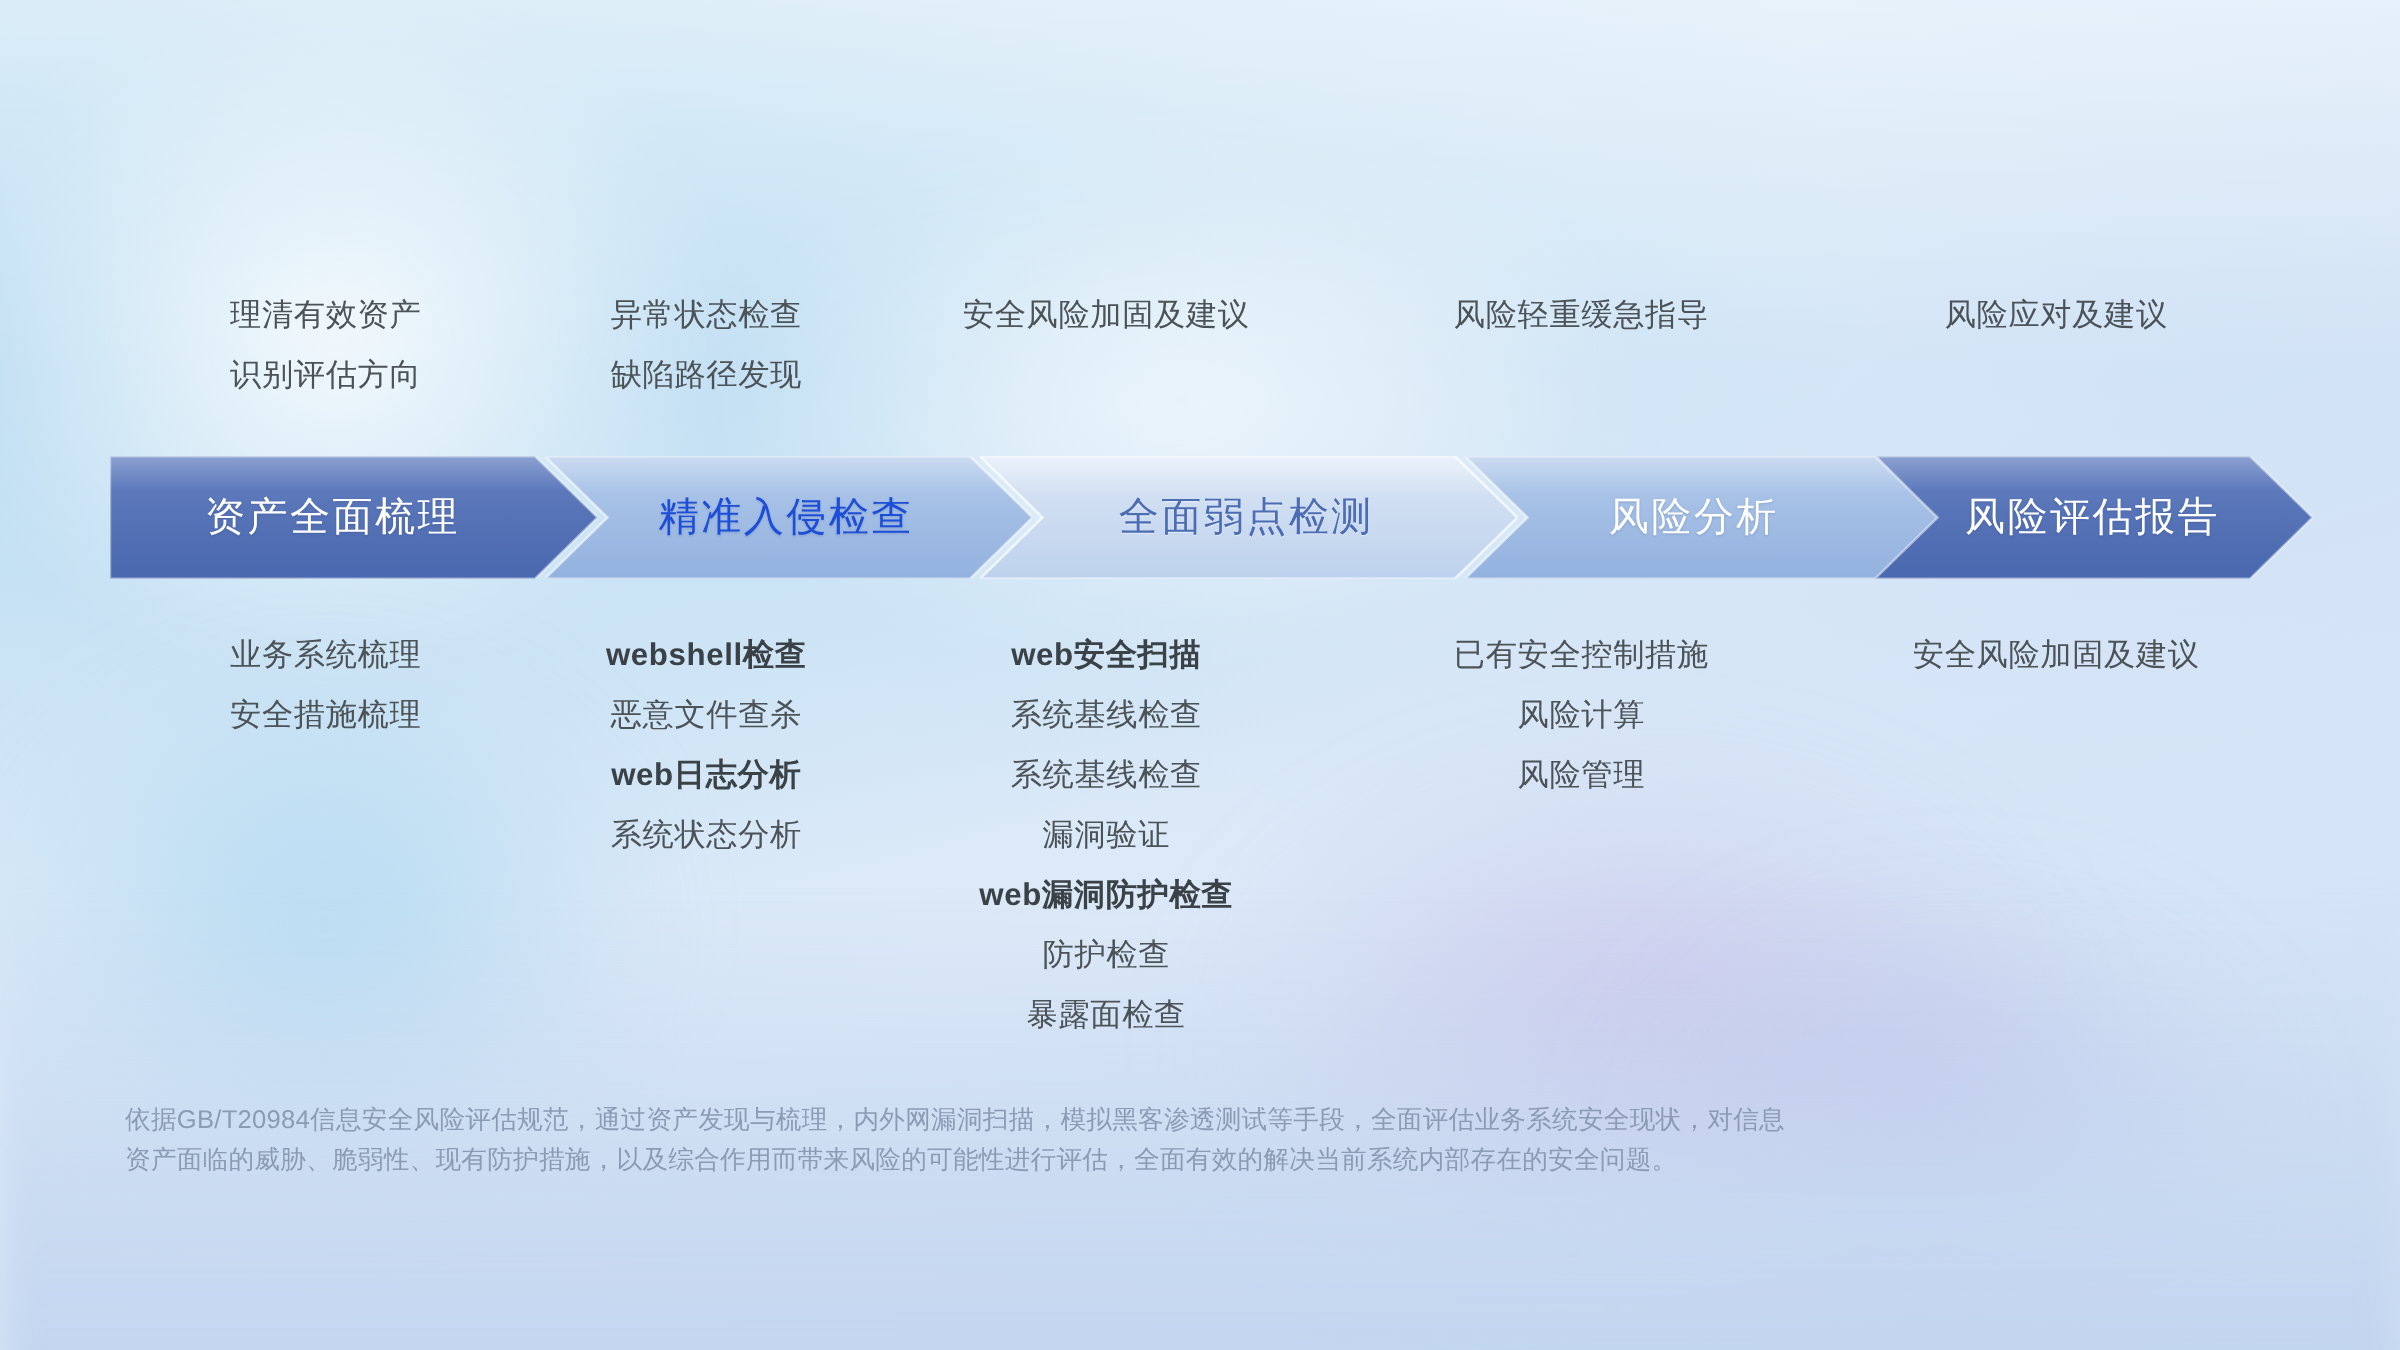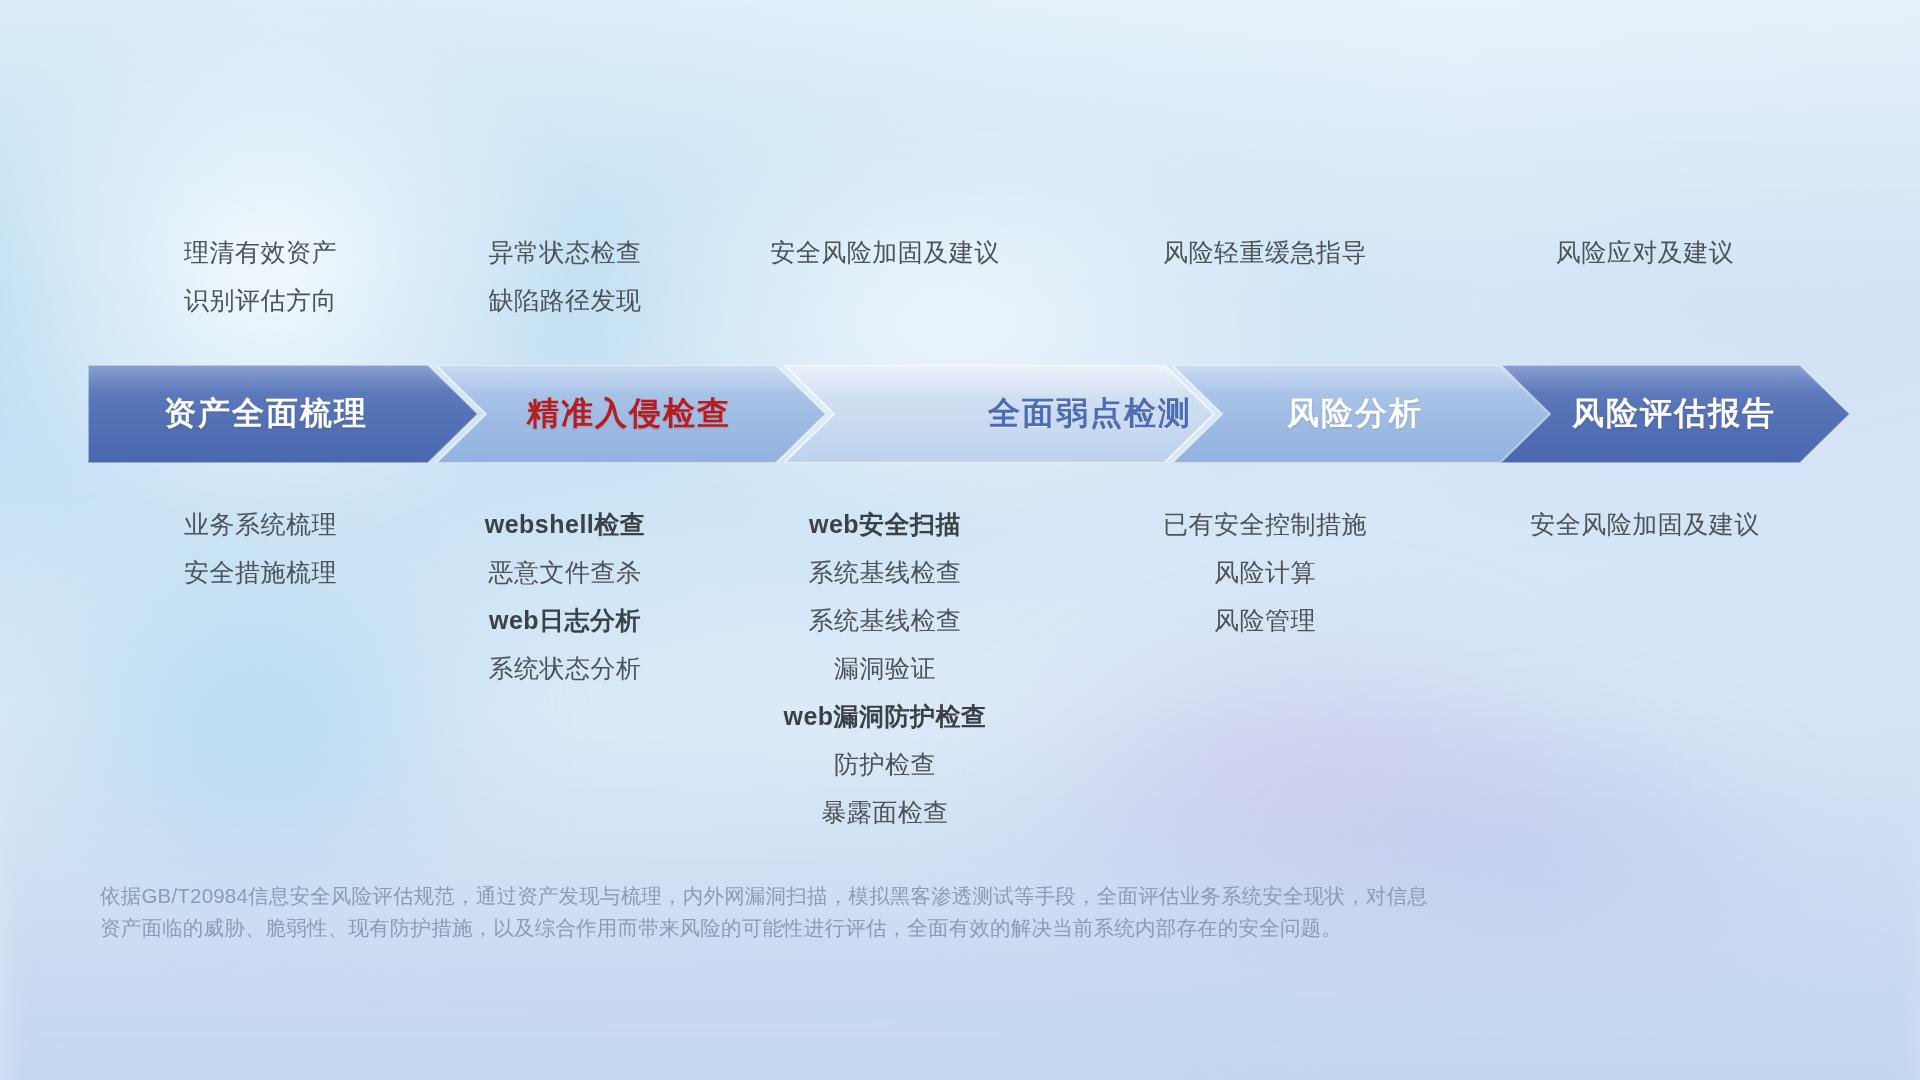--- a/index.html
+++ b/index.html
@@ -112,21 +112,21 @@
     position: absolute;
     top: 0;
     height: 98px;
     display: flex;
     align-items: center;
     justify-content: center;
     box-sizing: border-box;
   }
   .arrow .lbl {
     font-size: 32px;
-    font-weight: bold;
+    font-weight: normal;
     letter-spacing: 2px;
     white-space: nowrap;
     position: relative;
     z-index: 3;
     text-shadow: 0 1px 2px rgba(40,60,110,.22);
   }
   .arrow .shape {
     position: absolute;
     inset: 0;
     z-index: 1;
@@ -252,24 +252,24 @@
       <svg class="sheen" viewBox="0 0 390 98" preserveAspectRatio="none">
         <defs>
           <linearGradient id="sh2" x1="0" y1="0" x2="0" y2="1">
             <stop offset="0%" stop-color="#ffffff" stop-opacity=".40"></stop>
             <stop offset="30%" stop-color="#ffffff" stop-opacity=".08"></stop>
             <stop offset="100%" stop-color="#ffffff" stop-opacity="0"></stop>
           </linearGradient>
         </defs>
         <polygon points="0,0 340,0 390,49 340,98 0,98 50,49" fill="url(#sh2)"></polygon>
       </svg>
-      <span class="lbl" style="color:#b91c1c; margin-left:20px; margin-right:24px;">精准入侵检查</span>
-    </div>
-
-    <div class="arrow" style="left:696px; width:430px;justify-content:flex-end;">
+      <span class="lbl" style="color:#1d4ed8; margin-left:20px; margin-right:24px;">精准入侵检查</span>
+    </div>
+
+    <div class="arrow" style="left:696px; width:430px;">
       <svg class="shape" viewBox="0 0 430 98" preserveAspectRatio="none">
         <defs>
           <linearGradient id="g3" x1="0" y1="0" x2="0" y2="1">
             <stop offset="0%" stop-color="#d4e2f4"></stop>
             <stop offset="50%" stop-color="#c8d9f0"></stop>
             <stop offset="100%" stop-color="#bed2ed"></stop>
           </linearGradient>
         </defs>
         <polygon points="0,0 380,0 430,49 380,98 0,98 50,49" fill="url(#g3)"></polygon>
         <polygon points="0,0 380,0 430,49 380,98 0,98 50,49" fill="none" stroke="#ffffff" stroke-opacity=".70" stroke-width="2"></polygon>

